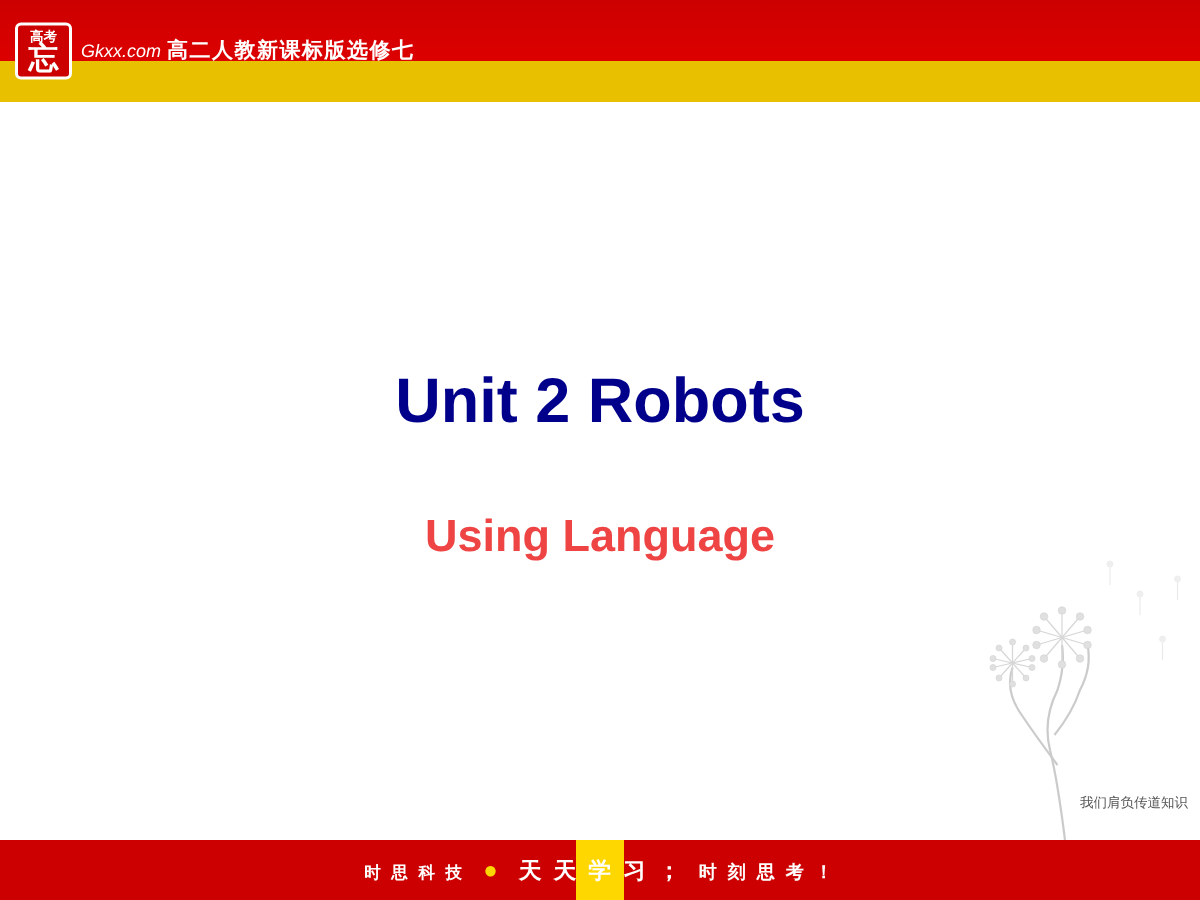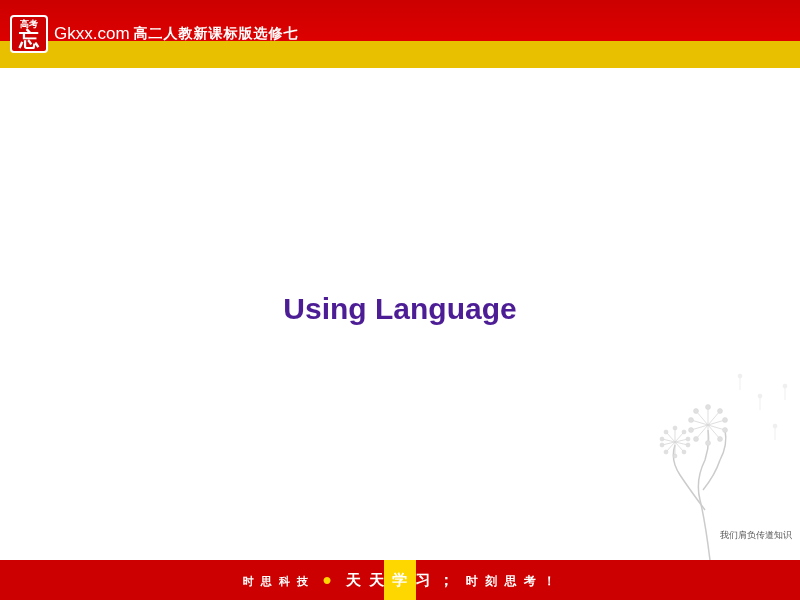--- a/index.html
+++ b/index.html
@@ -52,21 +52,22 @@
 
     #logo-kanji {
       color: #fff;
       font-size: 20px;
       font-weight: bold;
       line-height: 1;
     }
 
     #logo-url {
       color: #fff;
-      font-size: 17px;
+      font-size: 12px;
+      font-style: italic;
     }
 
     #header-title {
       color: #fff;
       font-size: 14px;
       font-weight: bold;
       margin-left: 4px;
       letter-spacing: 1px;
     }
 
@@ -88,21 +89,21 @@
       font-size: 42px;
       font-weight: bold;
       color: #00008B;
       margin-bottom: 50px;
       text-align: center;
     }
 
     #subtitle {
       font-size: 30px;
       font-weight: bold;
-      color: #4c1d95;
+      color: #ef4444;
       text-align: center;
     }
 
     
     #dandelion-decoration {
       position: absolute;
       bottom: 40px;
       right: 0;
       width: 180px;
       height: 200px;
@@ -165,20 +166,21 @@
     <div id="logo-box">
       <span id="logo-top-text">高考</span>
       <span id="logo-kanji">忘</span>
     </div>
     <span id="logo-url">Gkxx.com</span>
   </div>
   <div id="header-title">高二人教新课标版选修七</div>
 </div>
 
 <div id="main-content">
+  <div id="unit-title">Unit 2  Robots</div>
   <div id="subtitle">Using  Language</div>
 </div>
 
 <div id="dandelion-decoration">
   <svg width="180" height="200" viewBox="0 0 180 200" xmlns="http://www.w3.org/2000/svg">
 
     <path class="dandelion-stem" d="M90 200 Q85 160 80 140 Q75 120 85 100 Q90 85 88 70"></path>
 
     <path class="dandelion-stem" d="M85 150 Q70 130 60 115 Q50 100 55 85"></path>
 

